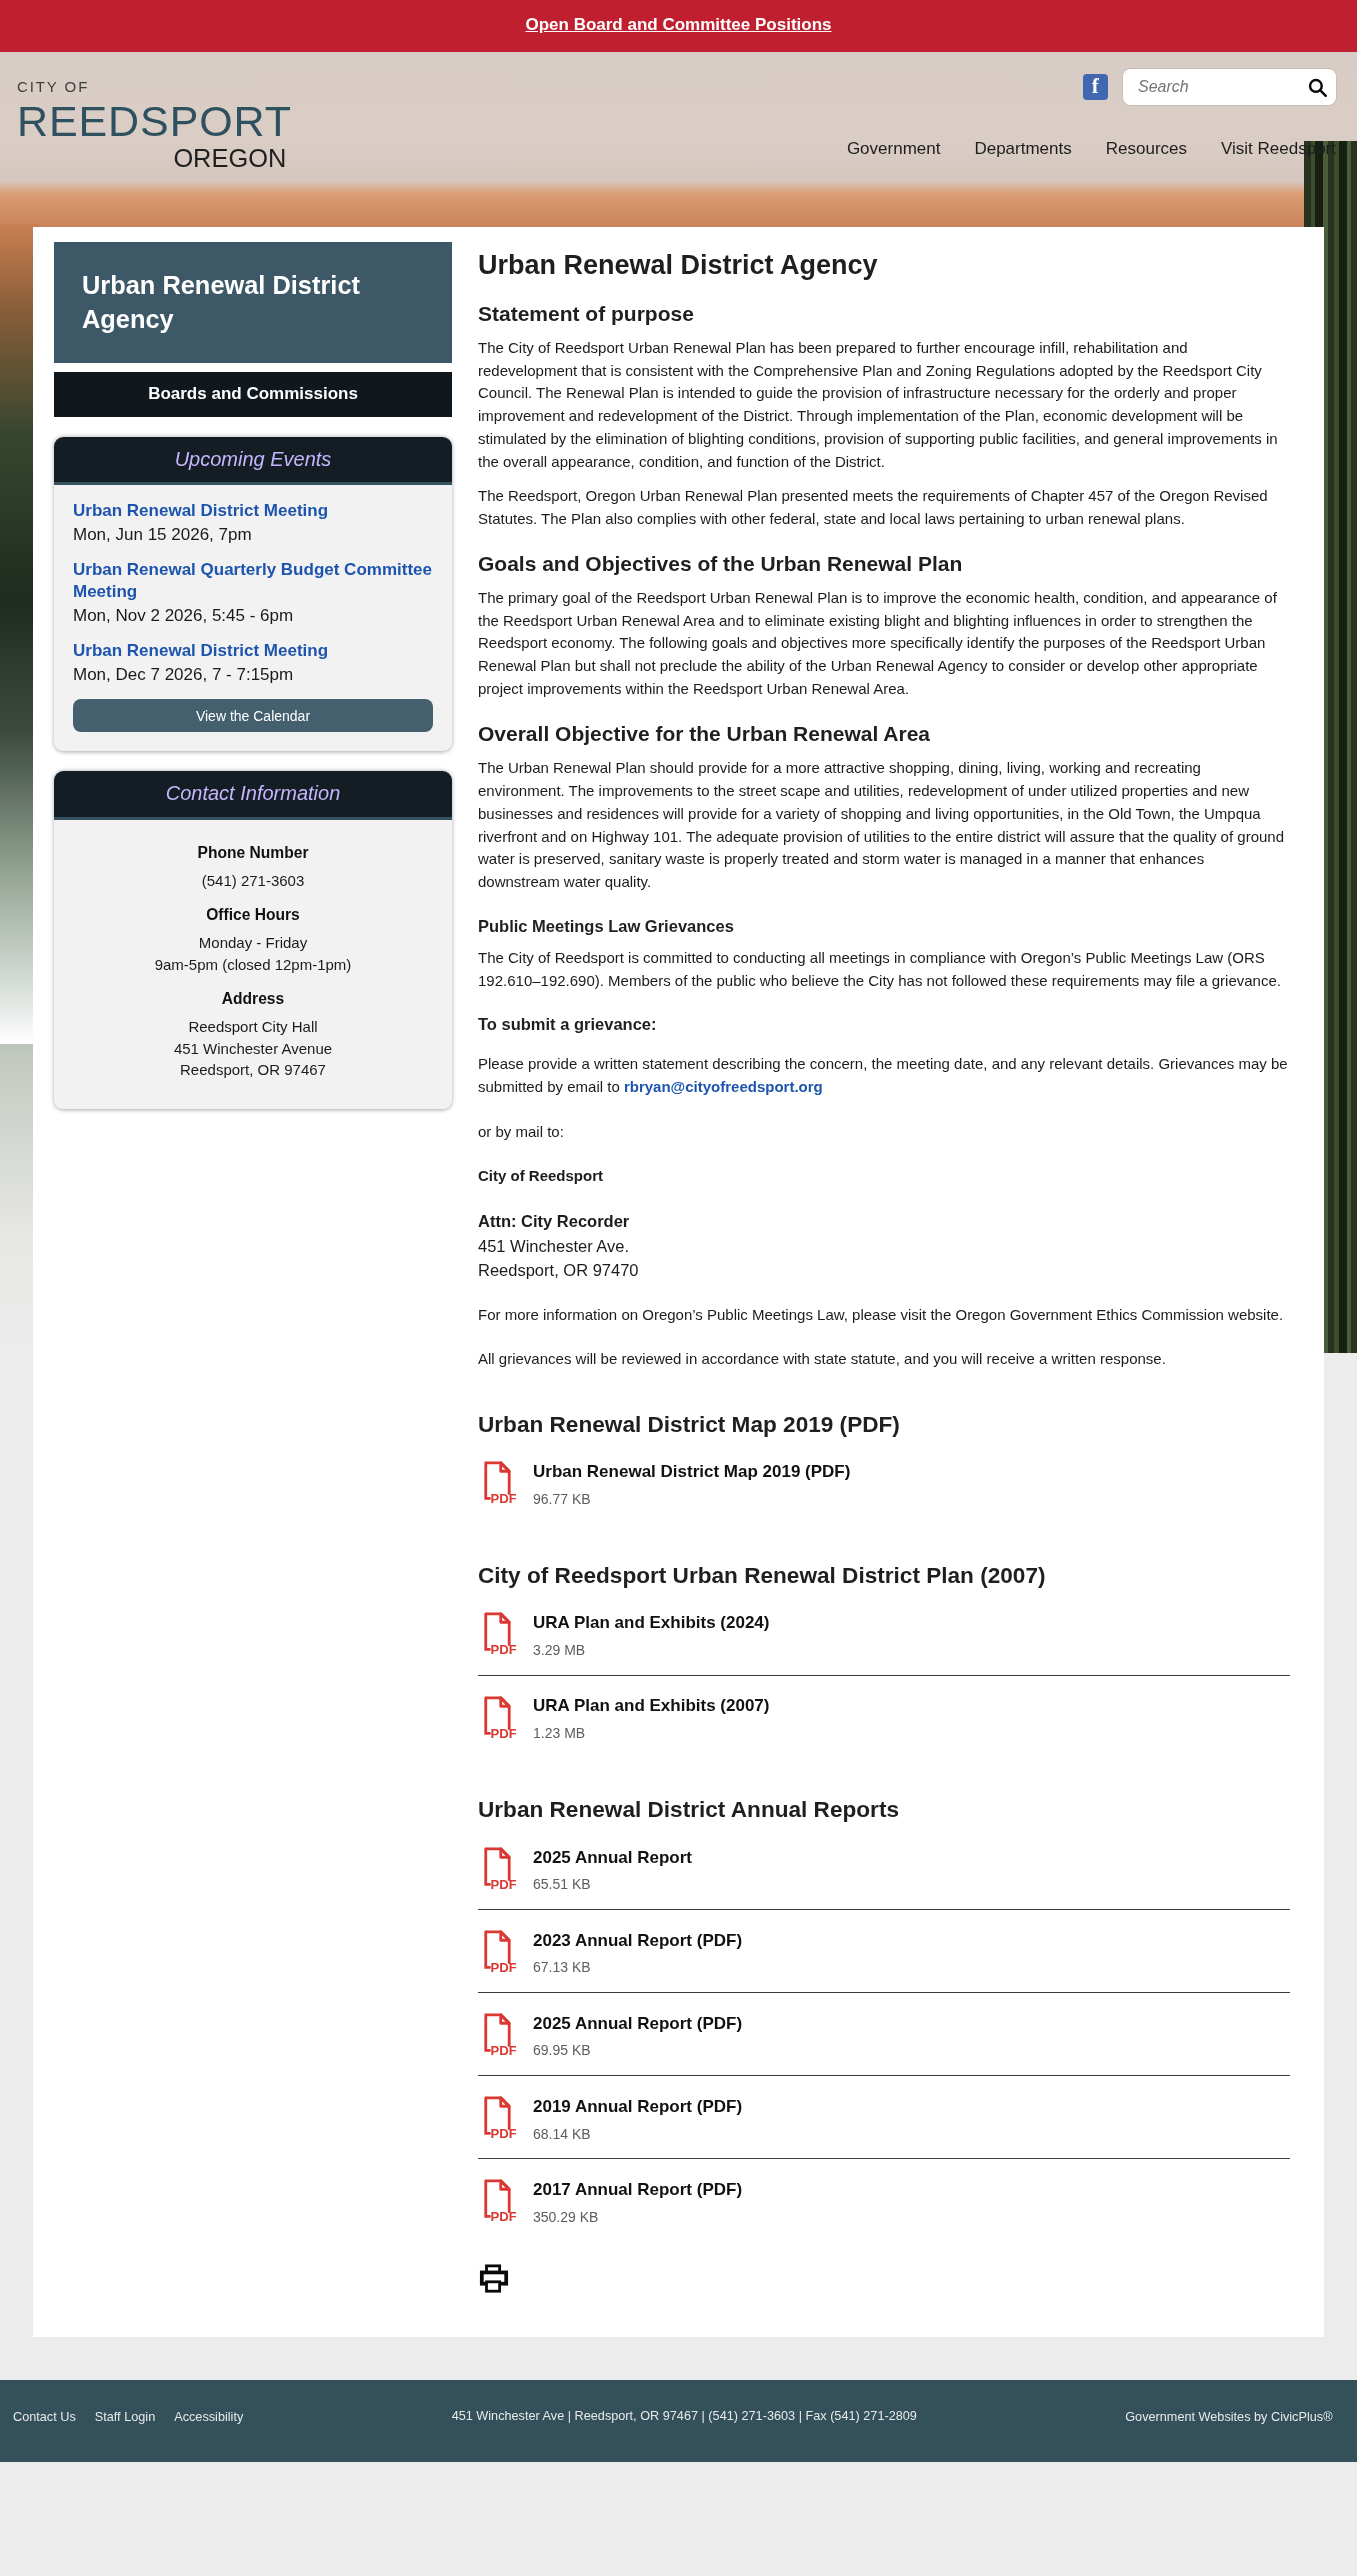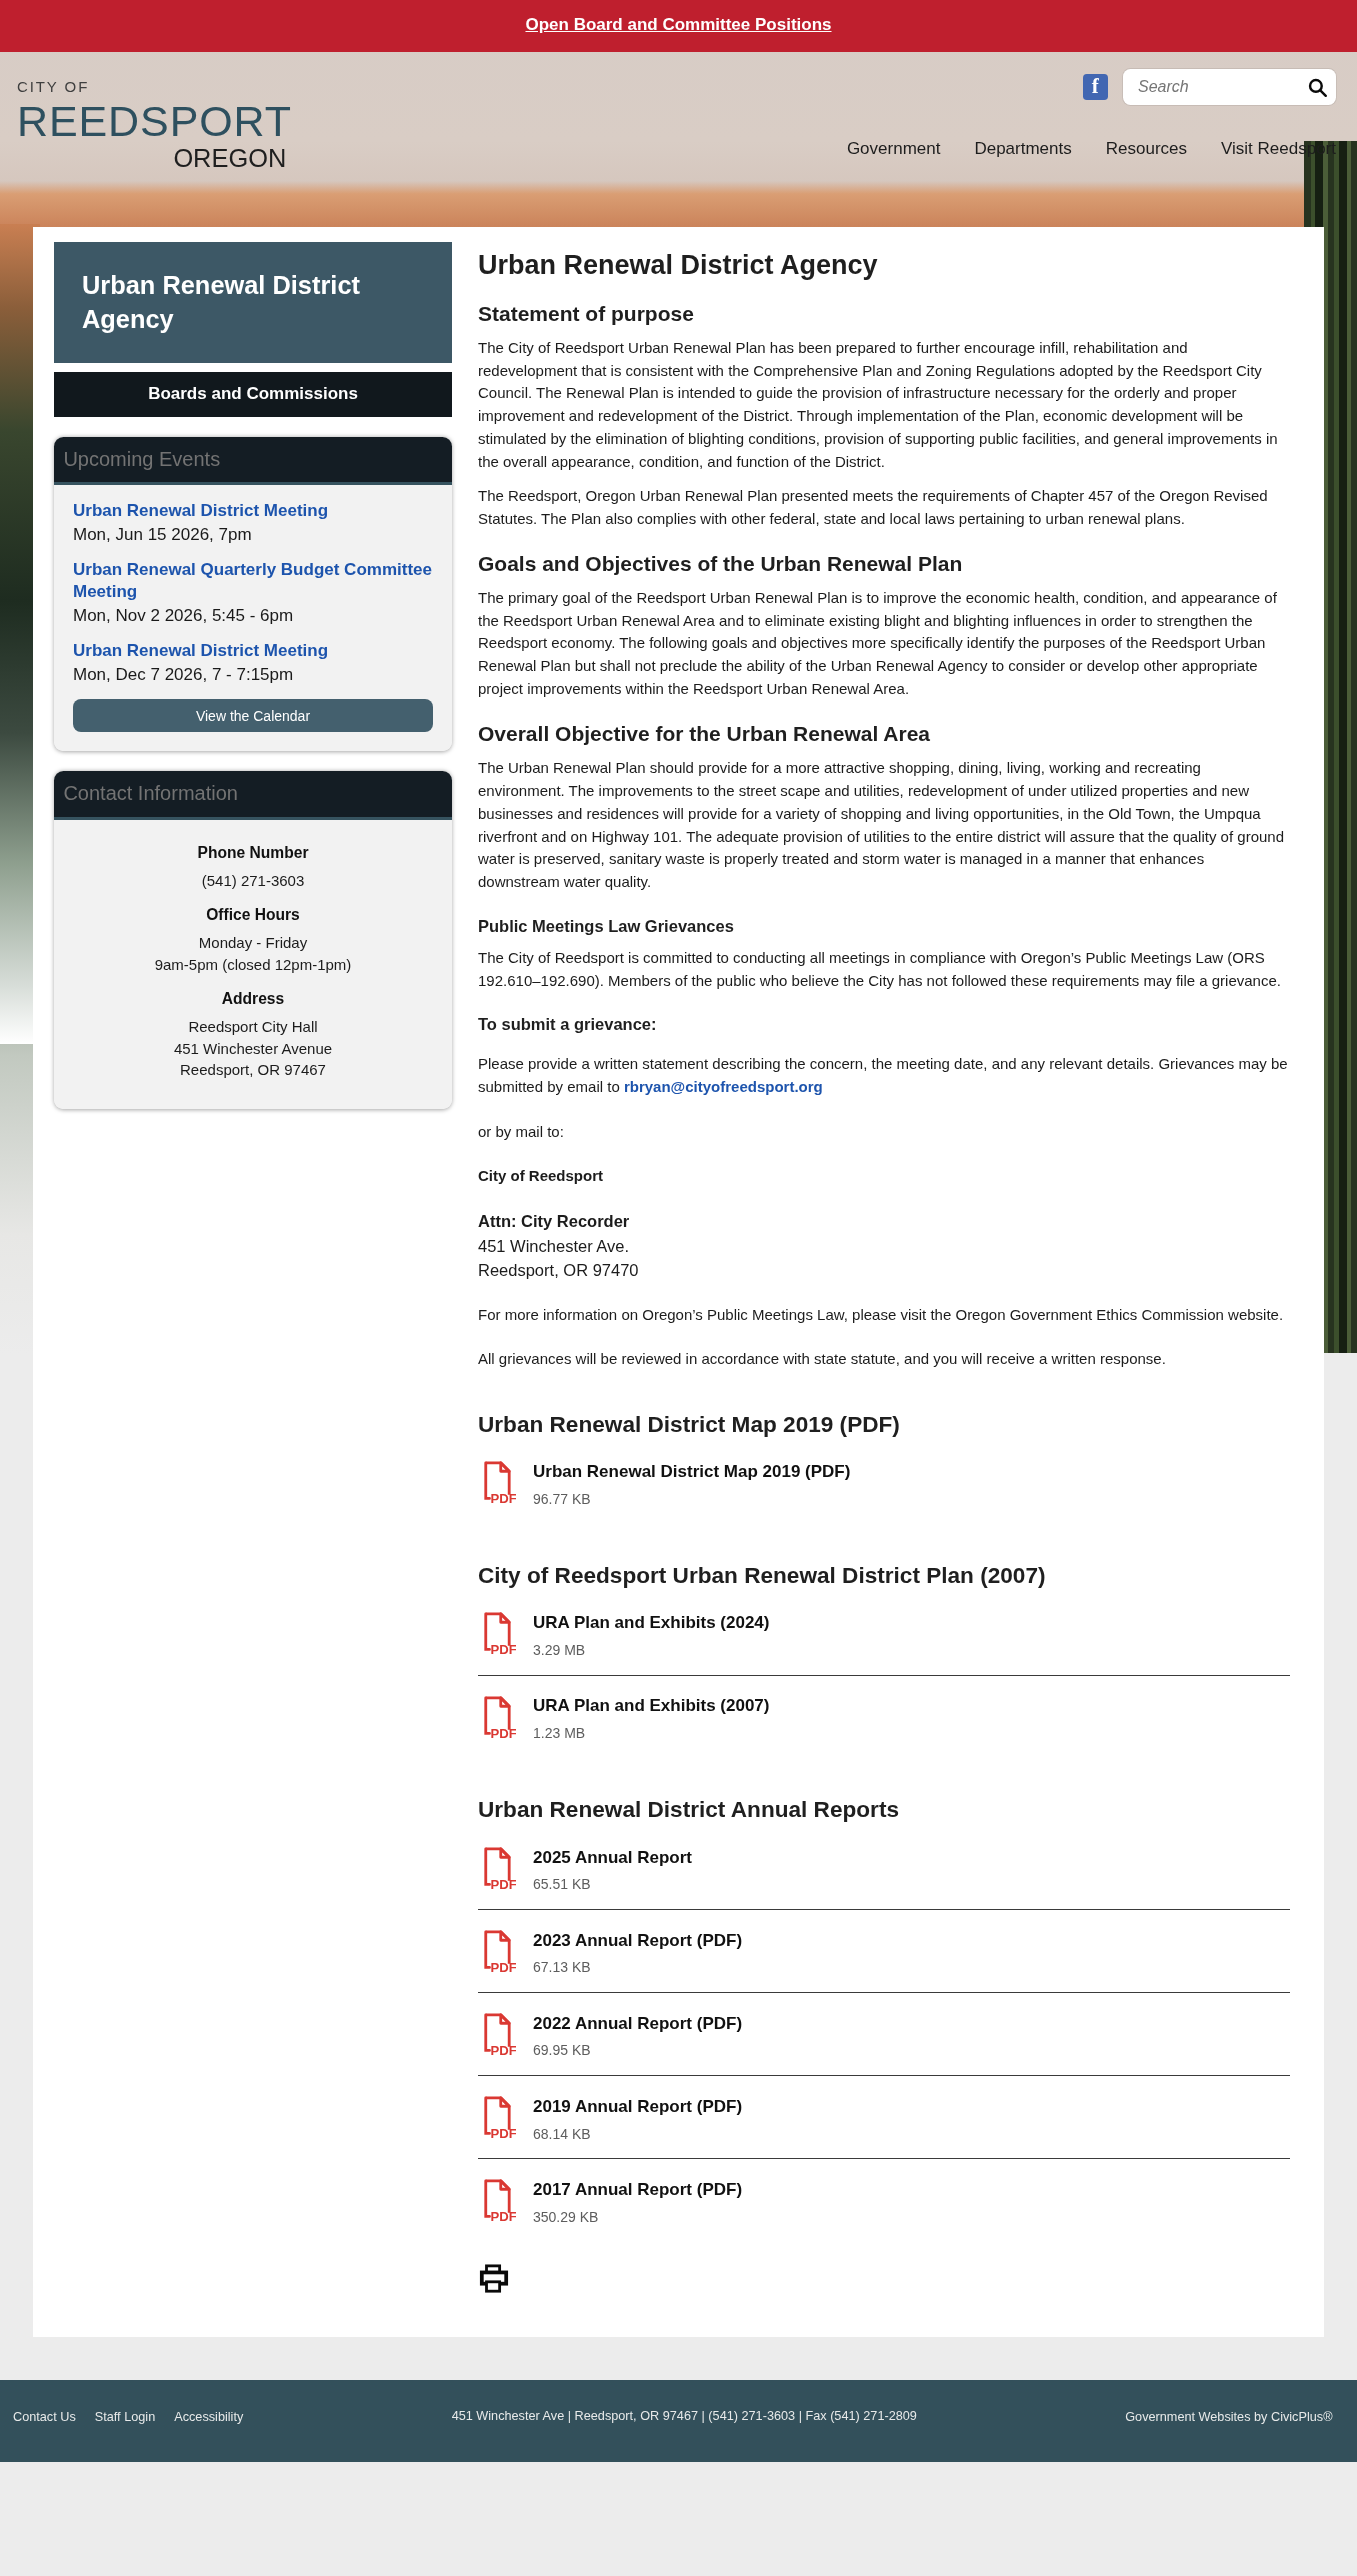--- a/index.html
+++ b/index.html
@@ -77,22 +77,22 @@
     background: #3d5866; color: #fff; font-weight: bold; font-size: 25.4px;
     line-height: 1.35; padding: 26px 28px; margin-top: 3.8px;
   }
   .boards-bar {
     display: block; background: #11181d; color: #fff; font-weight: bold;
     font-size: 17px; text-align: center; padding: 12.3px 9.4px; margin-top: 9.4px;
     text-decoration: none; cursor: pointer;
   }
   .card { margin-top: 20px; border-radius: 9.4px; box-shadow: 0 0.9px 4.7px rgba(0,0,0,.35); }
   .card-header {
-    background: #141d24; color: #737373; text-align: left; font-size: 20px;
-    padding: 11.3px 9.4px; border-radius: 9.4px 9.4px 0 0; border-bottom: 3.8px solid #36535f;
+    background: #141d24; color: #c4b5fd; text-align: center; font-size: 20px;
+    padding: 11.3px 9.4px; border-radius: 9.4px 9.4px 0 0; border-bottom: 3.8px solid #36535f; font-style: italic;
   }
   .card-body { background: #f2f2f2; border-radius: 0 0 9.4px 9.4px; padding: 15px 19px 19px; }
   .event { margin-bottom: 14px; }
   .event a { color: #1d54ad; font-weight: bold; font-size: 17px; text-decoration: none; line-height: 1.3; cursor: pointer; }
   .event .date { font-size: 17px; color: #1a1a1a; margin-top: 2.8px; }
   .calendar-btn {
     display: block; width: 100%; background: #44606e; color: #fff; border: none;
     font-size: 14px; padding: 8.5px 0; border-radius: 8px; cursor: pointer; margin-top: 5.7px;
     font-family: "Liberation Sans", sans-serif;
   }
@@ -305,21 +305,21 @@
     </div>
     <hr class="divider">
     <div class="pdf-row">
       <svg class="pdf-icon" width="38" height="45" viewBox="0 0 40 48">
         <path d="M8 3 h16 l9 9 v25" fill="none" stroke="#da3832" stroke-width="3" stroke-linejoin="round"></path>
         <path d="M24 3 v9 h9 z" fill="none" stroke="#da3832" stroke-width="3" stroke-linejoin="round"></path>
         <path d="M8 3 v38 h4" fill="none" stroke="#da3832" stroke-width="3" stroke-linecap="round"></path>
         <text x="13" y="46" font-size="14" font-weight="bold" fill="#da3832" font-family="Liberation Sans, sans-serif">PDF</text>
       </svg>
       <div>
-        <a class="pdf-name">2022 Annual Report (PDF)</a>
+        <a class="pdf-name">2025 Annual Report (PDF)</a>
         <div class="pdf-size">69.95 KB</div>
       </div>
     </div>
     <hr class="divider">
     <div class="pdf-row">
       <svg class="pdf-icon" width="38" height="45" viewBox="0 0 40 48">
         <path d="M8 3 h16 l9 9 v25" fill="none" stroke="#da3832" stroke-width="3" stroke-linejoin="round"></path>
         <path d="M24 3 v9 h9 z" fill="none" stroke="#da3832" stroke-width="3" stroke-linejoin="round"></path>
         <path d="M8 3 v38 h4" fill="none" stroke="#da3832" stroke-width="3" stroke-linecap="round"></path>
         <text x="13" y="46" font-size="14" font-weight="bold" fill="#da3832" font-family="Liberation Sans, sans-serif">PDF</text>

